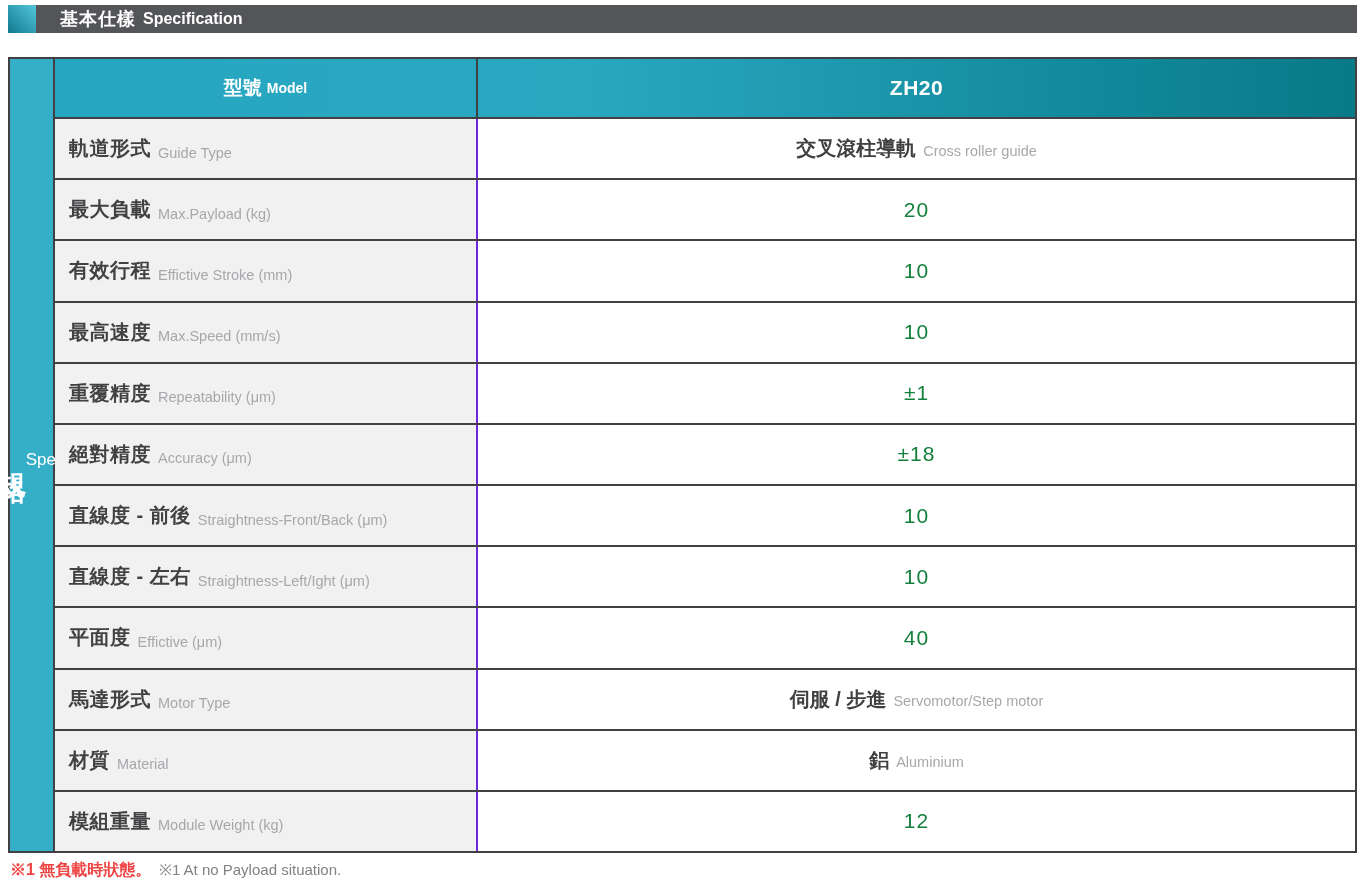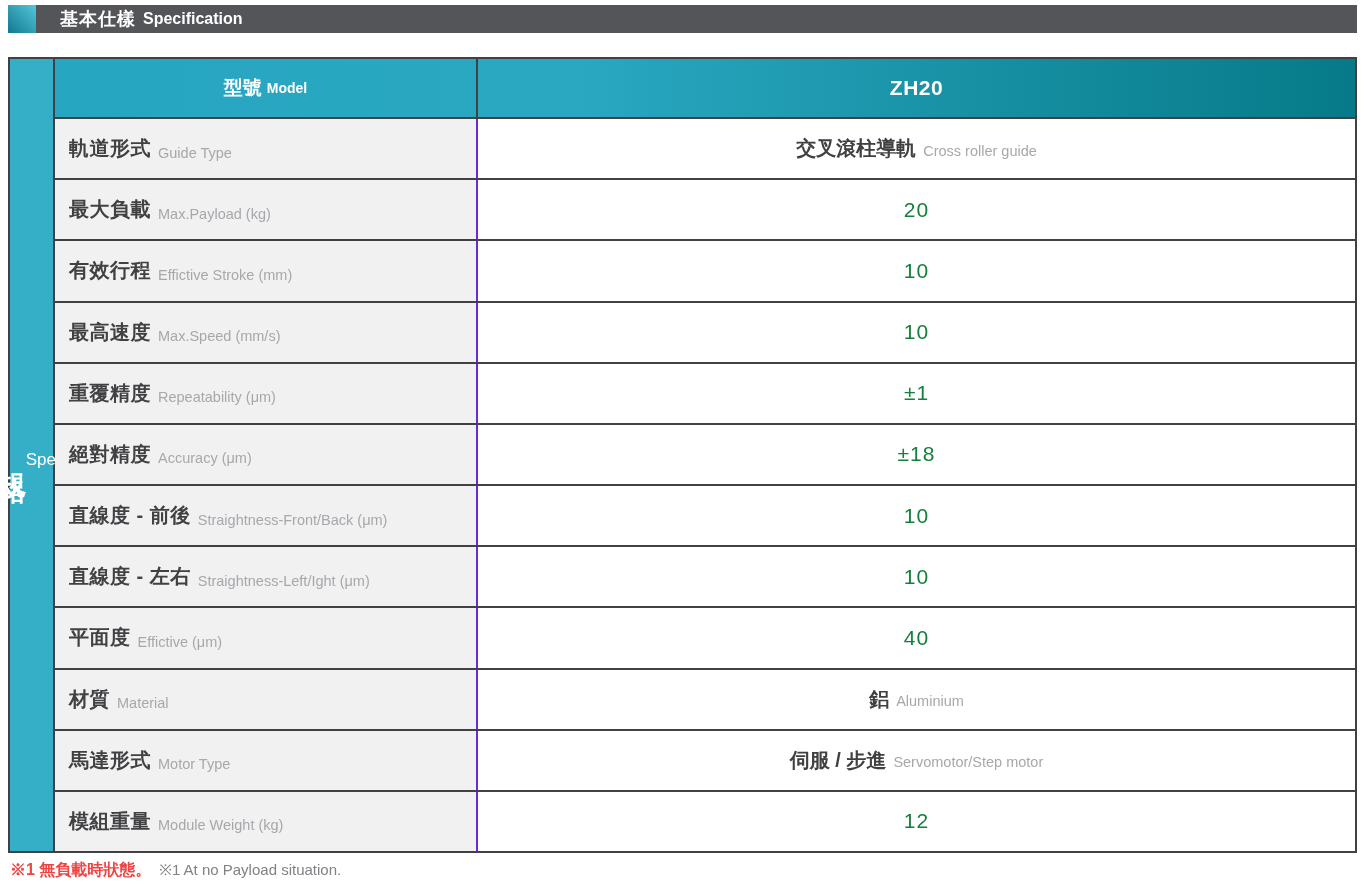--- a/index.html
+++ b/index.html
@@ -182,39 +182,39 @@
           <span class="en">Effictive (μm)</span>
         </div>
         <div class="cell value">
           <span class="vnum">40</span>
 
         </div>
       </div>
 
       <div class="row">
         <div class="cell label">
+          <span class="cn">馬達形式</span>
+          <span class="en">Motor Type</span>
+        </div>
+        <div class="cell value">
+
+          <span class="vcn">伺服 / 步進</span>
+          <span class="ven">Servomotor/Step motor</span>
+        </div>
+      </div>
+
+      <div class="row">
+        <div class="cell label">
           <span class="cn">材質</span>
           <span class="en">Material</span>
         </div>
         <div class="cell value">
 
           <span class="vcn">鋁</span>
           <span class="ven">Aluminium</span>
-        </div>
-      </div>
-
-      <div class="row">
-        <div class="cell label">
-          <span class="cn">馬達形式</span>
-          <span class="en">Motor Type</span>
-        </div>
-        <div class="cell value">
-
-          <span class="vcn">伺服 / 步進</span>
-          <span class="ven">Servomotor/Step motor</span>
         </div>
       </div>
 
       <div class="row">
         <div class="cell label">
           <span class="cn">模組重量</span>
           <span class="en">Module Weight (kg)</span>
         </div>
         <div class="cell value">
           <span class="vnum">12</span>

